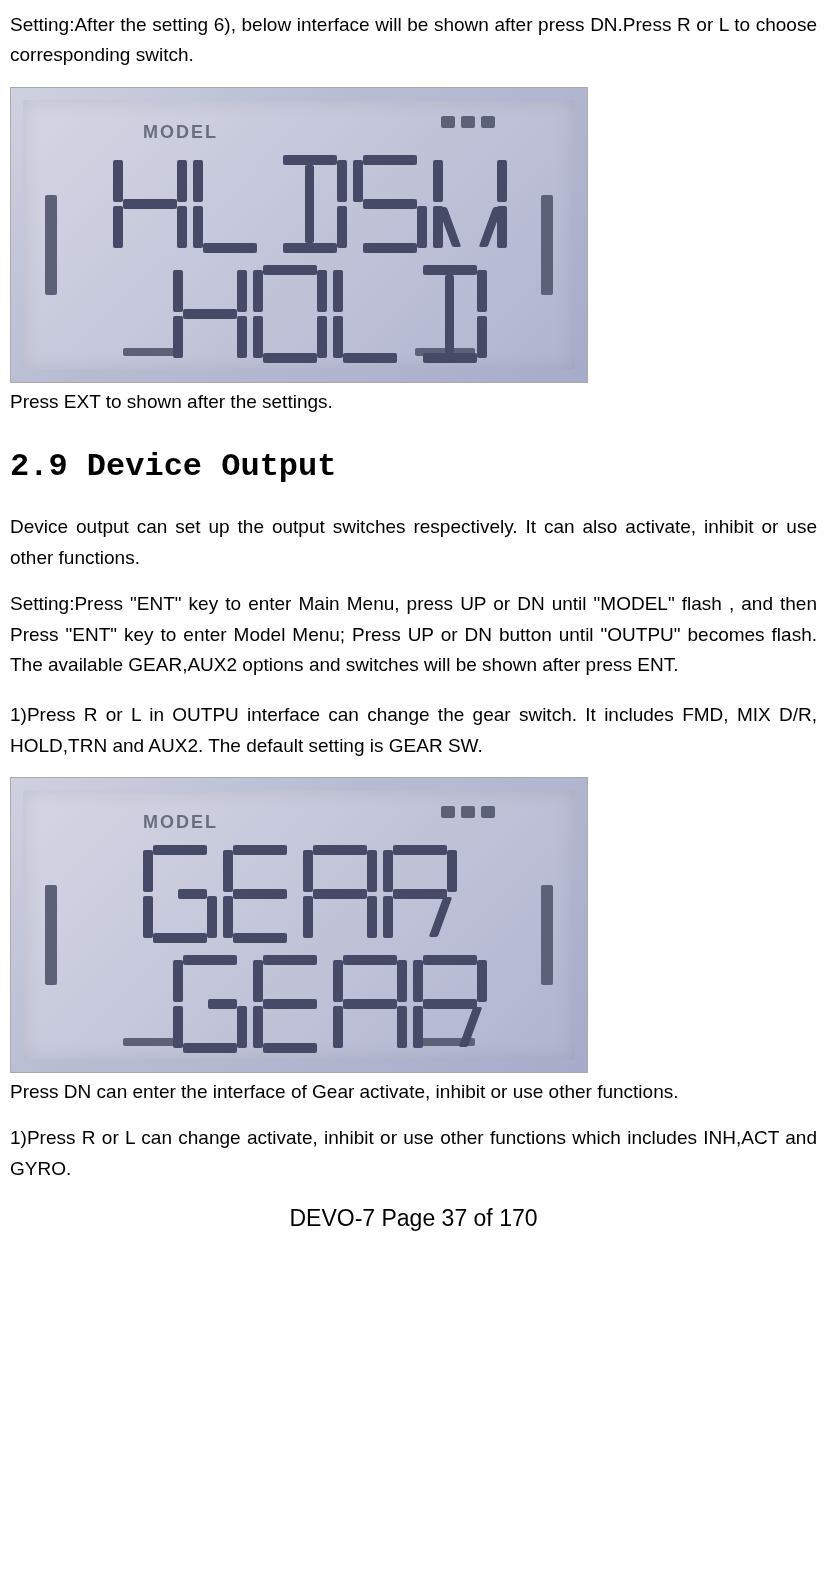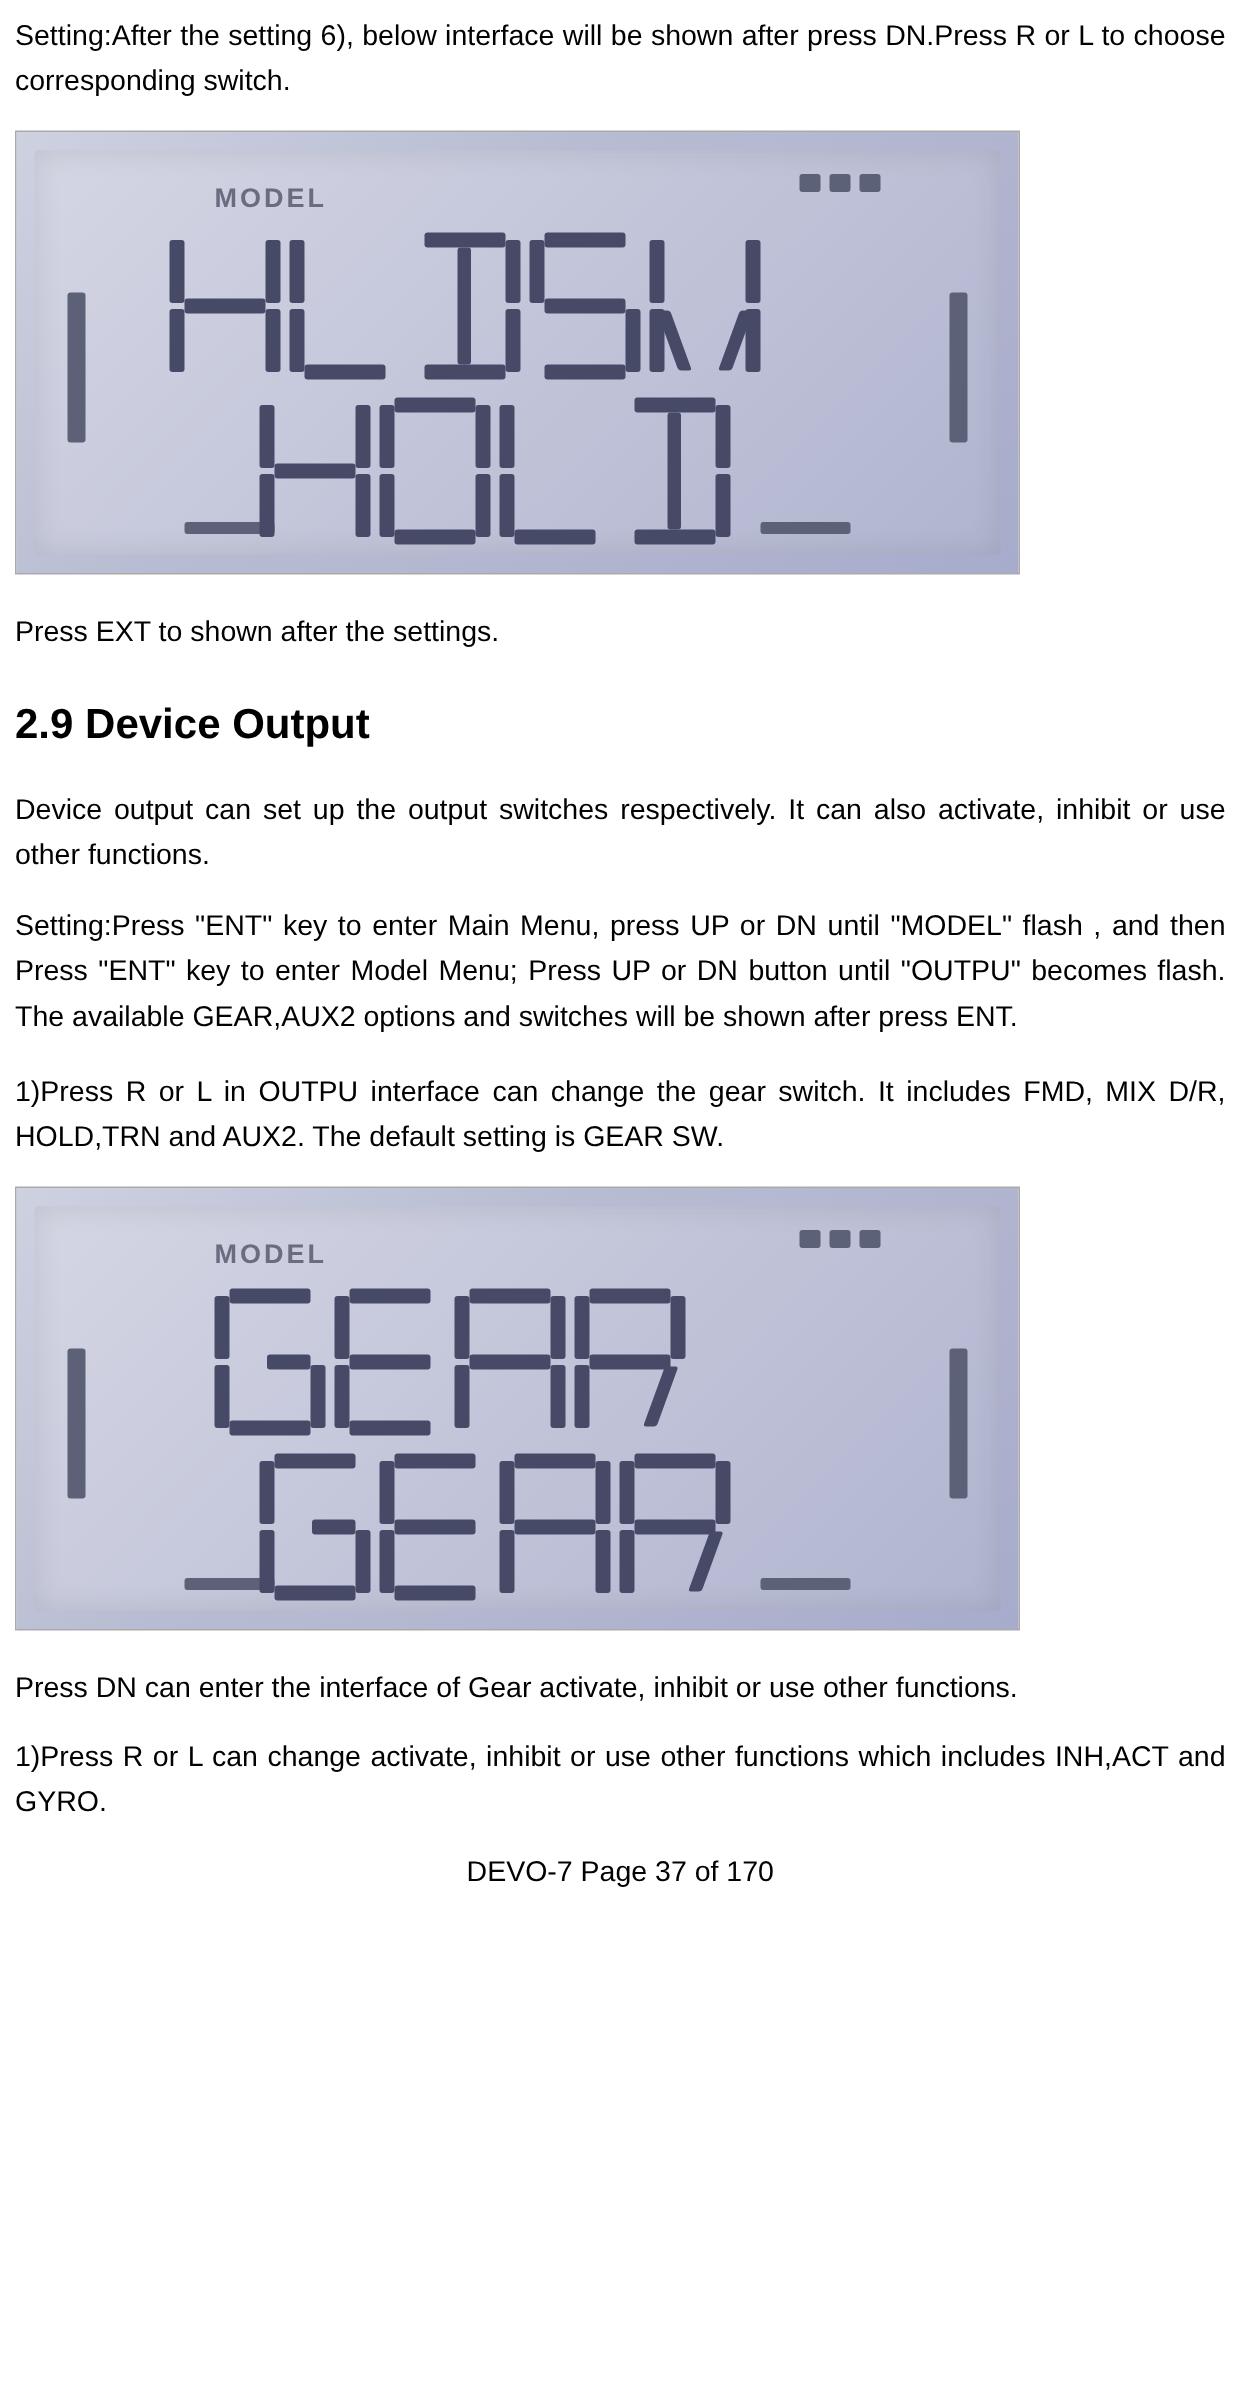--- a/index.html
+++ b/index.html
@@ -15,30 +15,30 @@
       background: #fff;
       width: 827px;
       margin: 0 auto;
       padding: 10px 10px 40px 10px;
     }
     p {
       margin-bottom: 16px;
       text-align: justify;
     }
     h2 {
-      font-family: Liberation Sans, sans-serif;
-      font-size: 28px;
+      font-family: Liberation Mono, monospace;
+      font-size: 32px;
       font-weight: bold;
       margin: 24px 0 20px 0;
     }
     .lcd-photo {
-      width: 670px;
+      width: 578px;
       height: 296px;
       border: 1px solid #aaa;
-      margin-bottom: 24px;
+      margin-bottom: 4px;
       position: relative;
       background: linear-gradient(135deg, #cdd1e0 0%, #b8bcd2 40%, #a8accc 100%);
       overflow: hidden;
     }
     .lcd-inner {
       position: absolute;
       inset: 12px;
       background: linear-gradient(135deg, #d4d6e4 0%, #c2c5d9 50%, #b0b4cf 100%);
       border-radius: 3px;
       box-shadow: inset 0 0 20px rgba(0,0,0,0.1);
@@ -88,21 +88,21 @@
     }
     .edge-bar.left  { left: 22px; top: 95px; width: 12px; height: 100px; }
     .edge-bar.right { right: 22px; top: 95px; width: 12px; height: 100px; }
     .edge-bar.btop1 { top: 16px; right: 80px; width: 14px; height: 12px; }
     .edge-bar.btop2 { top: 16px; right: 100px; width: 14px; height: 12px; }
     .edge-bar.btop3 { top: 16px; right: 120px; width: 14px; height: 12px; }
     .edge-bar.bbot  { bottom: 14px; left: 100px; width: 60px; height: 8px; }
     .edge-bar.bbot2 { bottom: 14px; right: 100px; width: 60px; height: 8px; }
     .footer {
       text-align: center;
-      font-size: 19px;
+      font-size: 23px;
     }
   </style>
 </head>
 <body>
 
 <p>Setting:After the setting 6), below interface will be shown after press DN.Press R or L to choose corresponding switch.</p>
 
 <div class="lcd-photo">
   <div class="lcd-inner">
     <div class="lcd-label">MODEL</div>

